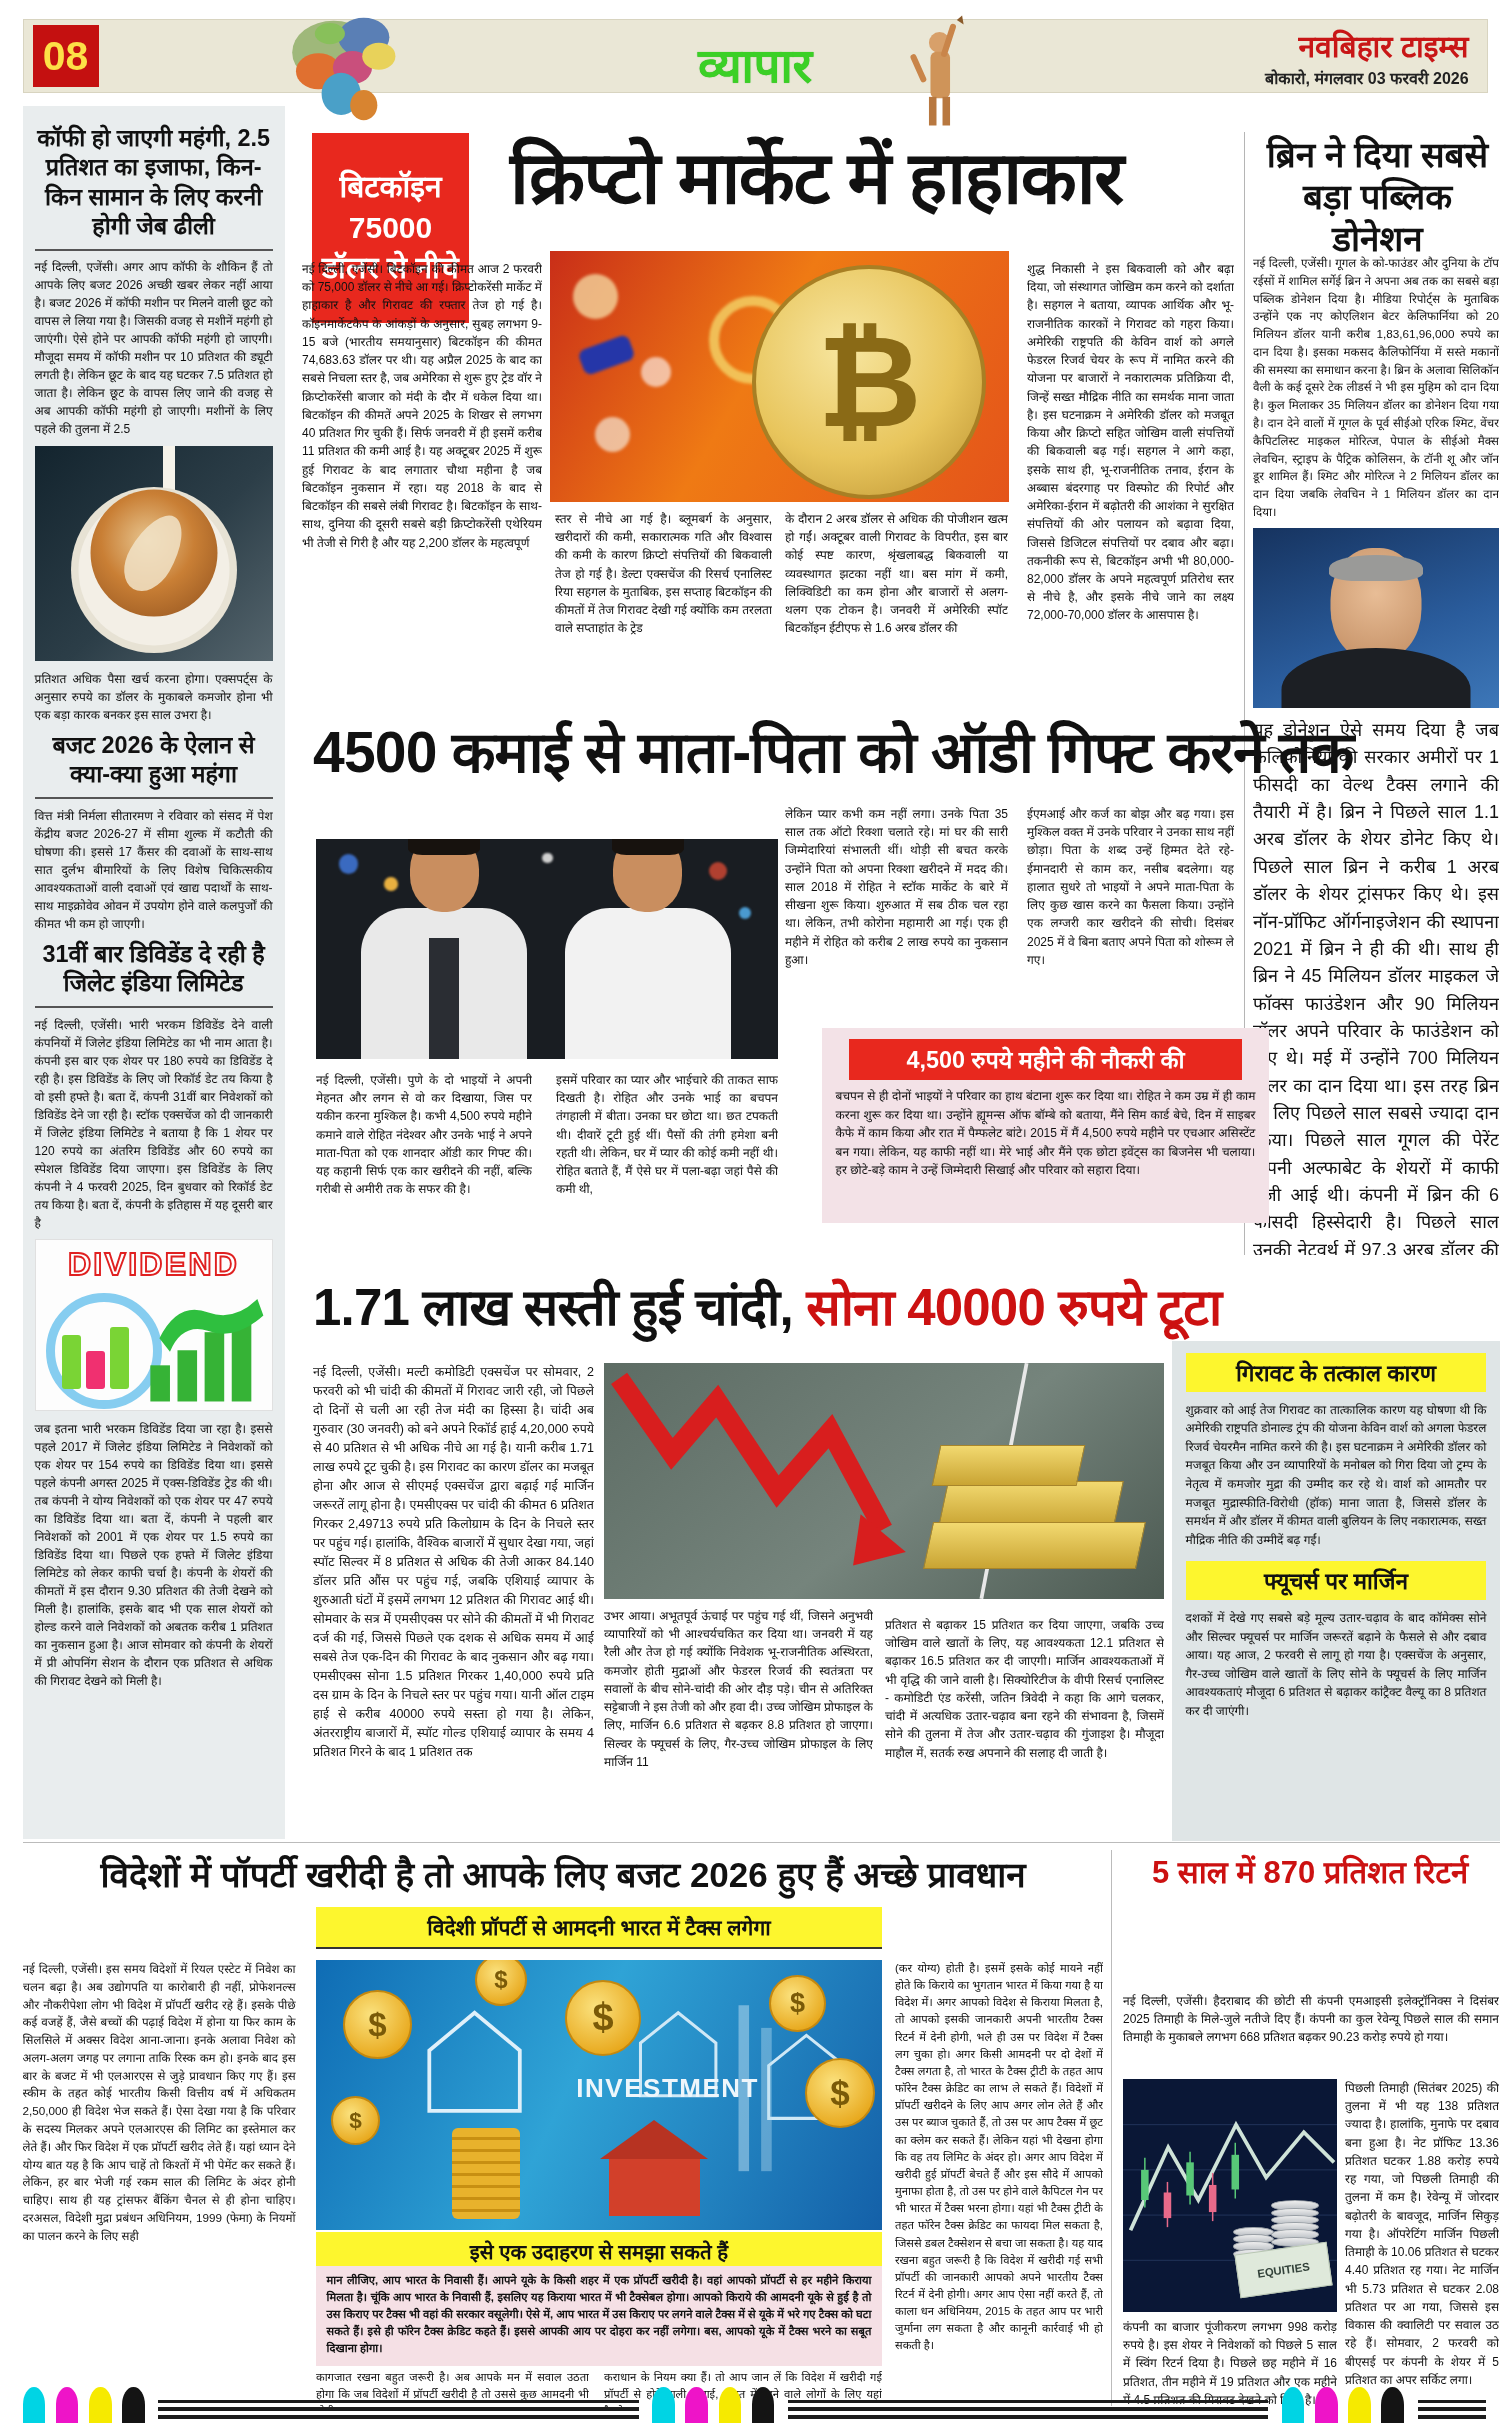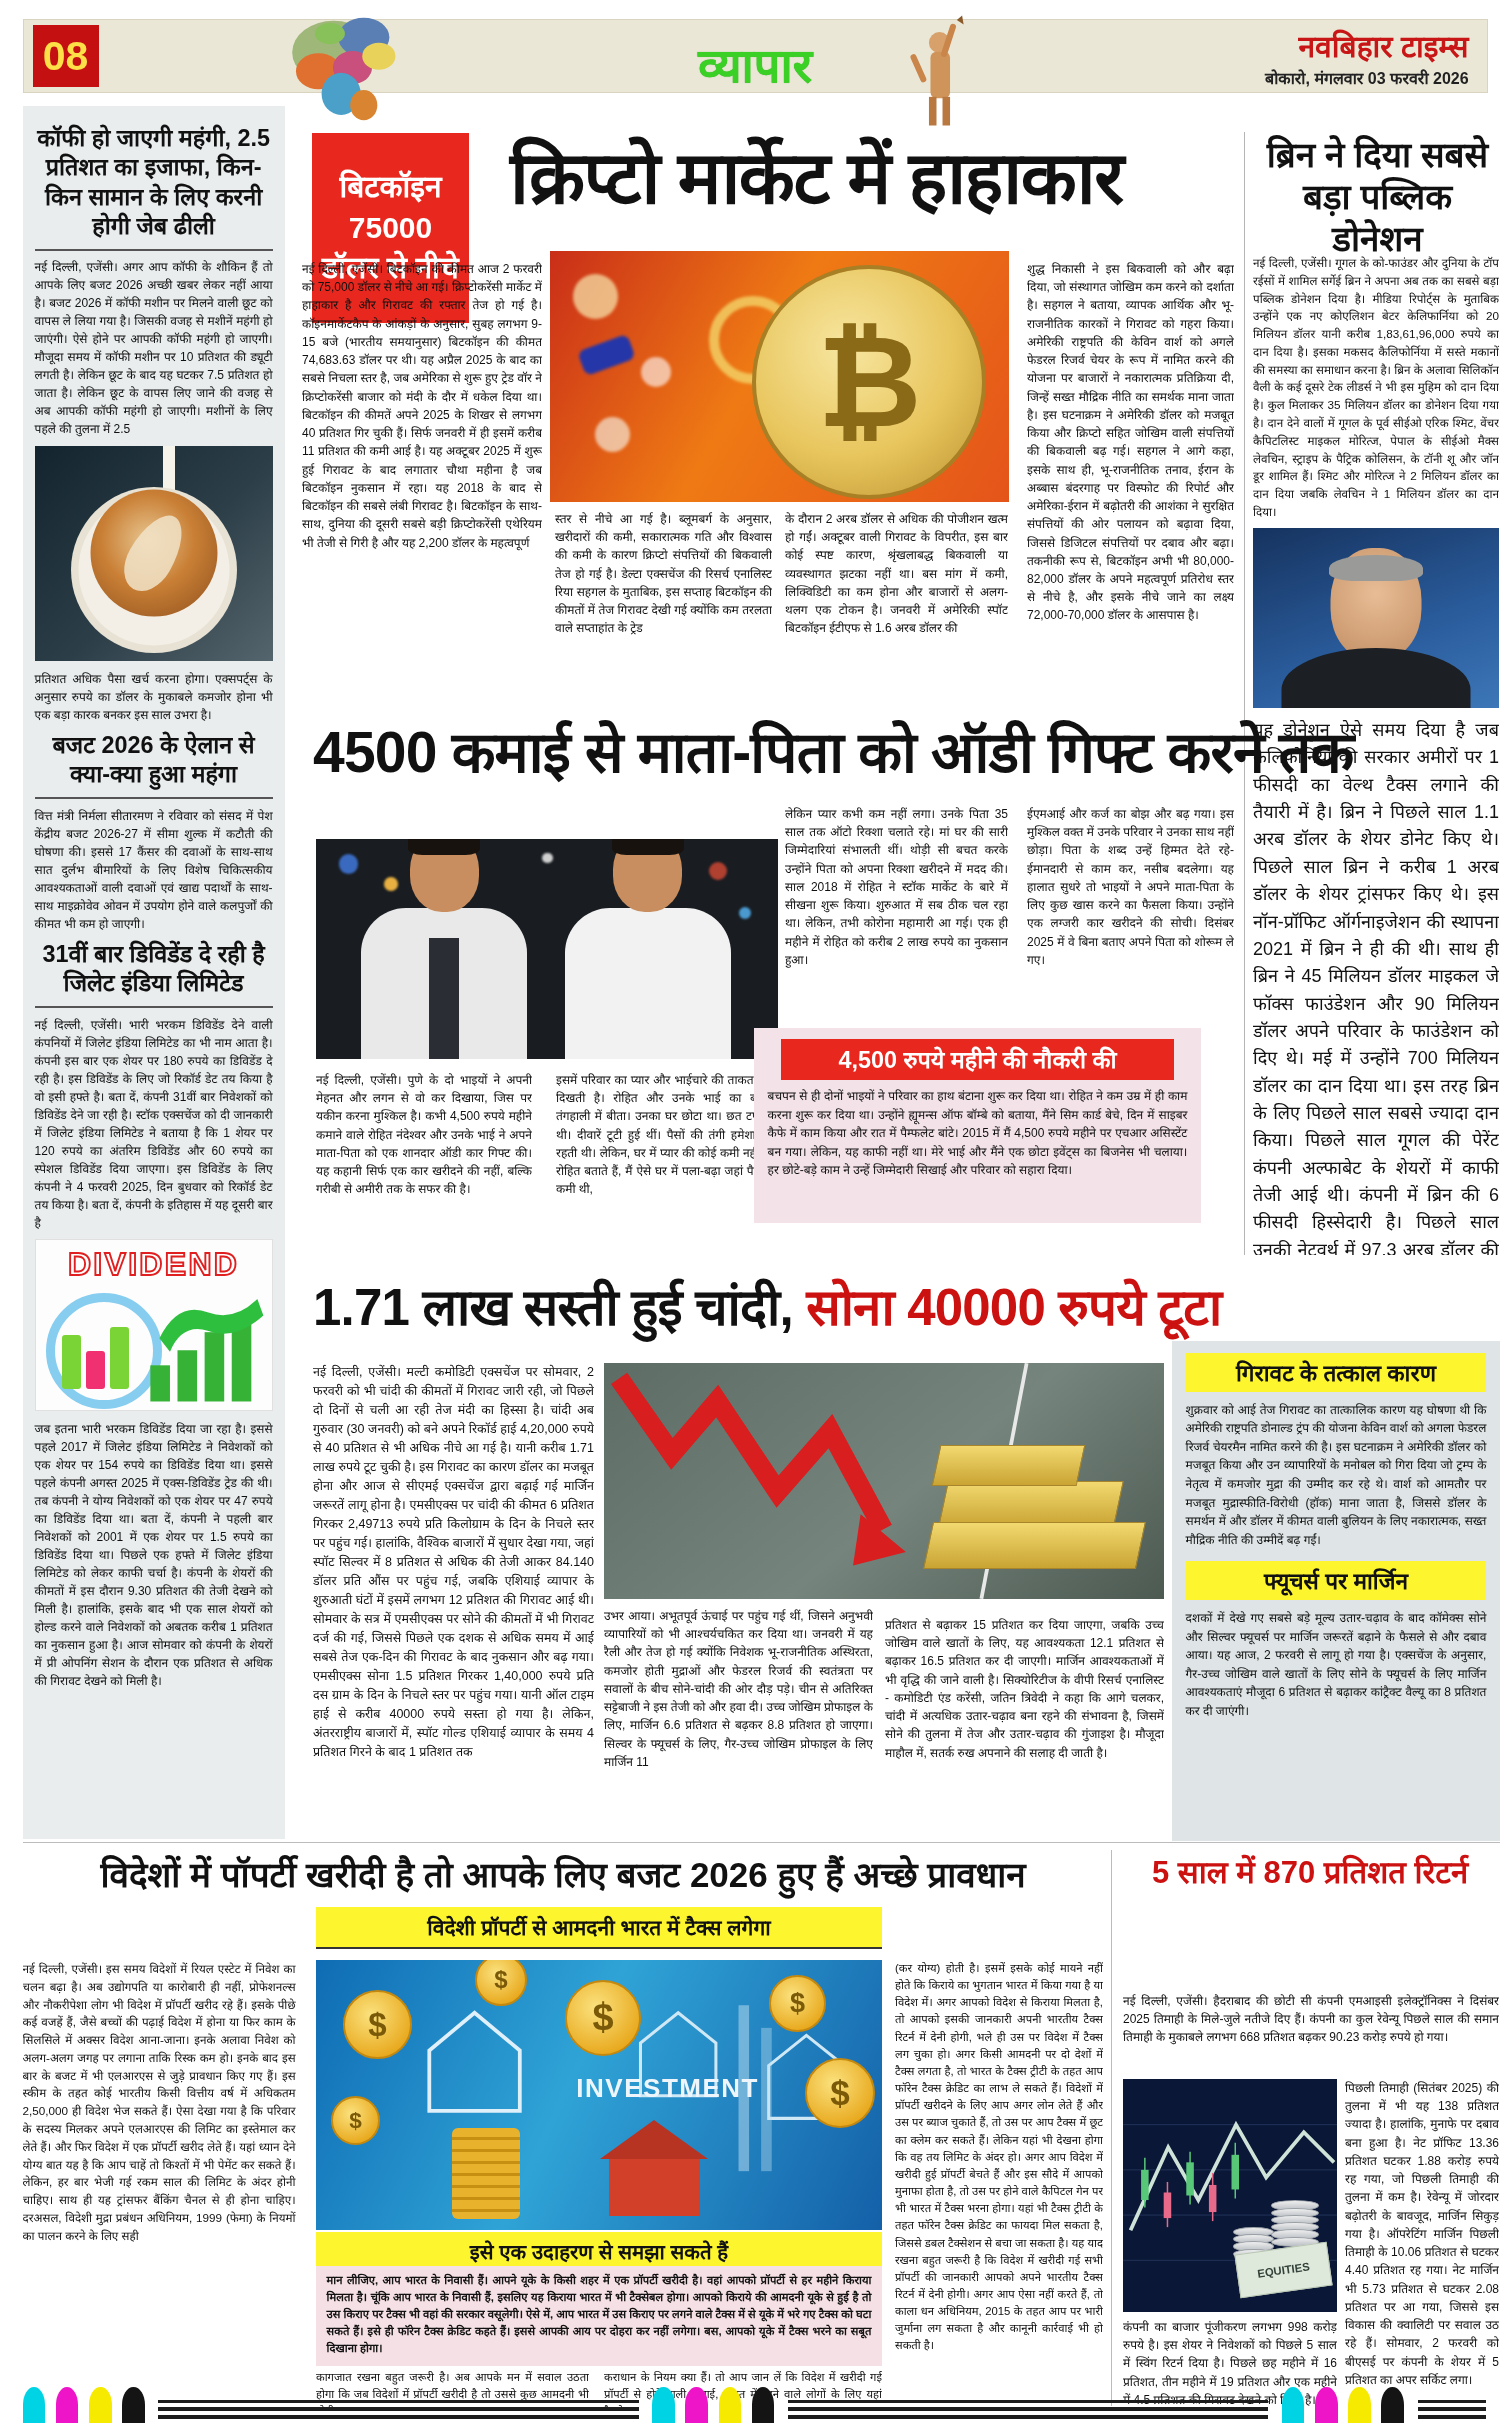--- a/index.html
+++ b/index.html
@@ -77,21 +77,21 @@
                text-align:center;padding:5.3px 3px;box-sizing:border-box;}
   #bro-photo{left:316px;top:839px;width:462px;height:220px;overflow:hidden;background:#191d22;}
   .bokeh{position:absolute;border-radius:50%;filter:blur(0.8px);}
   .person{position:absolute;bottom:-7.5px;width:166px;height:159px;background:#e9e9e9;border-radius:45px 45px 0 0;}
   .phead{position:absolute;bottom:147px;width:69px;height:79px;background:#c98e5f;border-radius:46%;}
   .phair{position:absolute;bottom:204px;width:72px;height:33px;background:#17120e;border-radius:50% 50% 20% 20%;}
   #bro-col1{left:316px;top:1071px;width:216px;height:189px;}
   #bro-col2{left:556px;top:1071px;width:222px;height:189px;}
   #bro-col3{left:785px;top:805px;width:223px;height:217px;}
   #bro-col4{left:1027px;top:805px;width:207px;height:217px;}
-  #bro-box{left:754px;top:1028px;width:447px;height:195px;background:#f3e2e7;overflow:hidden;}
+  #bro-box{left:822px;top:1028px;width:447px;height:195px;background:#f3e2e7;overflow:hidden;}
   #bro-box-banner{margin:10.6px auto 7.5px;width:393px;background:#e8281e;color:#fff;font-size:23.4px;
                   font-weight:900;text-align:center;padding:4.5px 0;}
   #bro-box-body{padding:0 13.6px;font-size:12px;line-height:1.55;text-align:justify;}
 
   
   #silver-headline{left:313px;top:1270px;width:921px;font-size:51px;font-weight:900;white-space:nowrap;letter-spacing:-0.8px;}
   #silver-headline .red{color:#cc1111;}
   #silver-col1{left:313px;top:1363px;width:281px;height:477px;font-size:12.5px;}
   #silver-img{left:604px;top:1363px;width:560px;height:236px;overflow:hidden;
               background:linear-gradient(140deg,#5d6c64 0%,#75847c 55%,#4c5a52 100%);}

